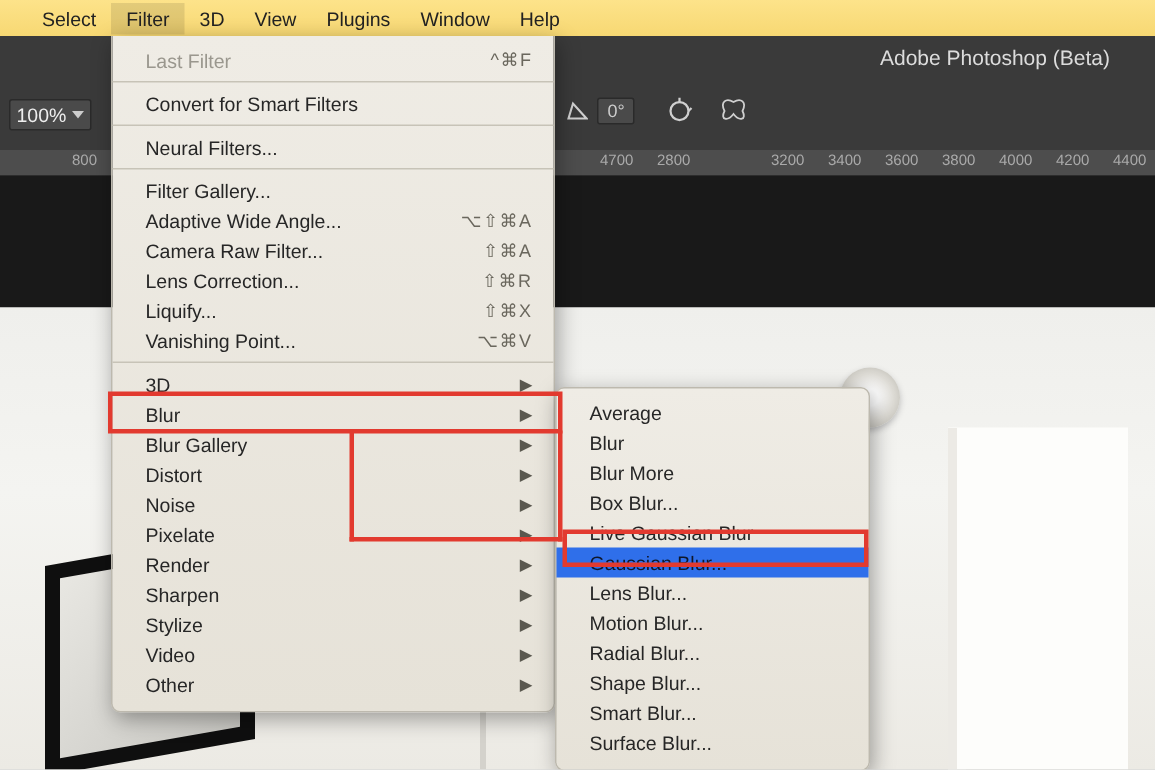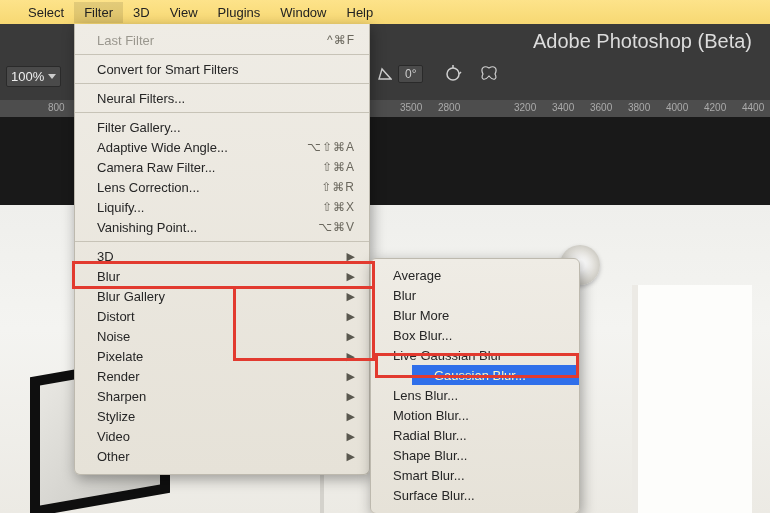--- a/index.html
+++ b/index.html
@@ -16,22 +16,22 @@
   .menubar .mitem { padding: 3px 10px; }
   .menubar .mitem.active { background: rgba(0,0,0,0.10); }
 
   
   .darkbar {
     position: relative;
     height: 93px;
     background: #3a3a3a;
   }
   .titlebar {
-    position: absolute; top: 6px; right: 18px;
-    color: #dcdcdc; font-size: 20px;
+    position: absolute; top: 6px; right: 30px;
+    color: #dcdcdc; font-size: 14px;
   }
   .toolrow {
     position: absolute; top: 40px; left: 6px; right: 0; height: 24px;
     display: flex; align-items: center; gap: 8px;
   }
   .zoombox {
     background: #4a4a4a; border: 1px solid #2a2a2a; color: #eee;
     font-size: 13px; padding: 2px 4px; display: flex; align-items: center; gap: 4px;
     border-radius: 2px;
   }
@@ -83,21 +83,21 @@
     box-shadow: 2px 4px 14px rgba(0,0,0,0.35);
     font-size:13px; color:#262626;
     border-radius:0 0 6px 6px;
   }
   .menu .row {
     display:flex; align-items:center; justify-content:space-between;
     padding: 2px 14px 2px 22px; height:20px;
     position:relative;
   }
   .menu .row.disabled { color:#9a978e; }
-  .menu .row.hl { background:#2f6fea; color:#fef9c3;margin-left:41px; }
+  .menu .row.hl { background:#2f6fea; color:#0f172a; }
   .menu .sep { height:1px; background:#c7c3b7; margin:4px 0; }
   .menu .arrow { font-size:11px; color:#5a584f; }
   .menu .sc { color:#6a675d; font-size:12px; letter-spacing:1px;}
 
   #menu-filter { top:24px; left:74px; width:296px; border-top:none; }
   #menu-blur   { top:258px; left:370px; width:210px; border-radius:6px; }
 
   
   .redbox { position:absolute; border:3px solid #e23a2f; pointer-events:none; }
   #red-blur   { top:261px; left:72px;  width:303px; height:28px; }
@@ -140,21 +140,21 @@
     </span>
     <span class="toolicon" style="margin-left:10px">
       <svg width="20" height="18">
           <path d="M10 3 C5 0,1 3,4 9 C1 15,6 16,10 11 C14 16,19 15,16 9 C19 3,15 0,10 3 Z" stroke-width="1.2"></path>
         </svg>
     </span>
   </div>
   <div class="ruler" id="ruler">
       <span class="tick" style="left: 16px; margin-top: 28px;">600</span>
       <span class="tick" style="left: 48px;">800</span>
-      <span class="tick" style="left: 400px;">3500</span>
+      <span class="tick" style="left: 400px;">4700</span>
       <span class="tick" style="left: 438px;">2800</span>
       <span class="tick" style="left: 500px; margin-top: 48px;">3000</span>
       <span class="tick" style="left: 514px;">3200</span>
       <span class="tick" style="left: 552px;">3400</span>
       <span class="tick" style="left: 590px;">3600</span>
       <span class="tick" style="left: 628px; text-align: right;">3800</span>
       <span class="tick" style="left: 666px;">4000</span>
       <span class="tick" style="left: 704px;">4200</span>
       <span class="tick" style="left: 742px;">4400</span>
     </div>

